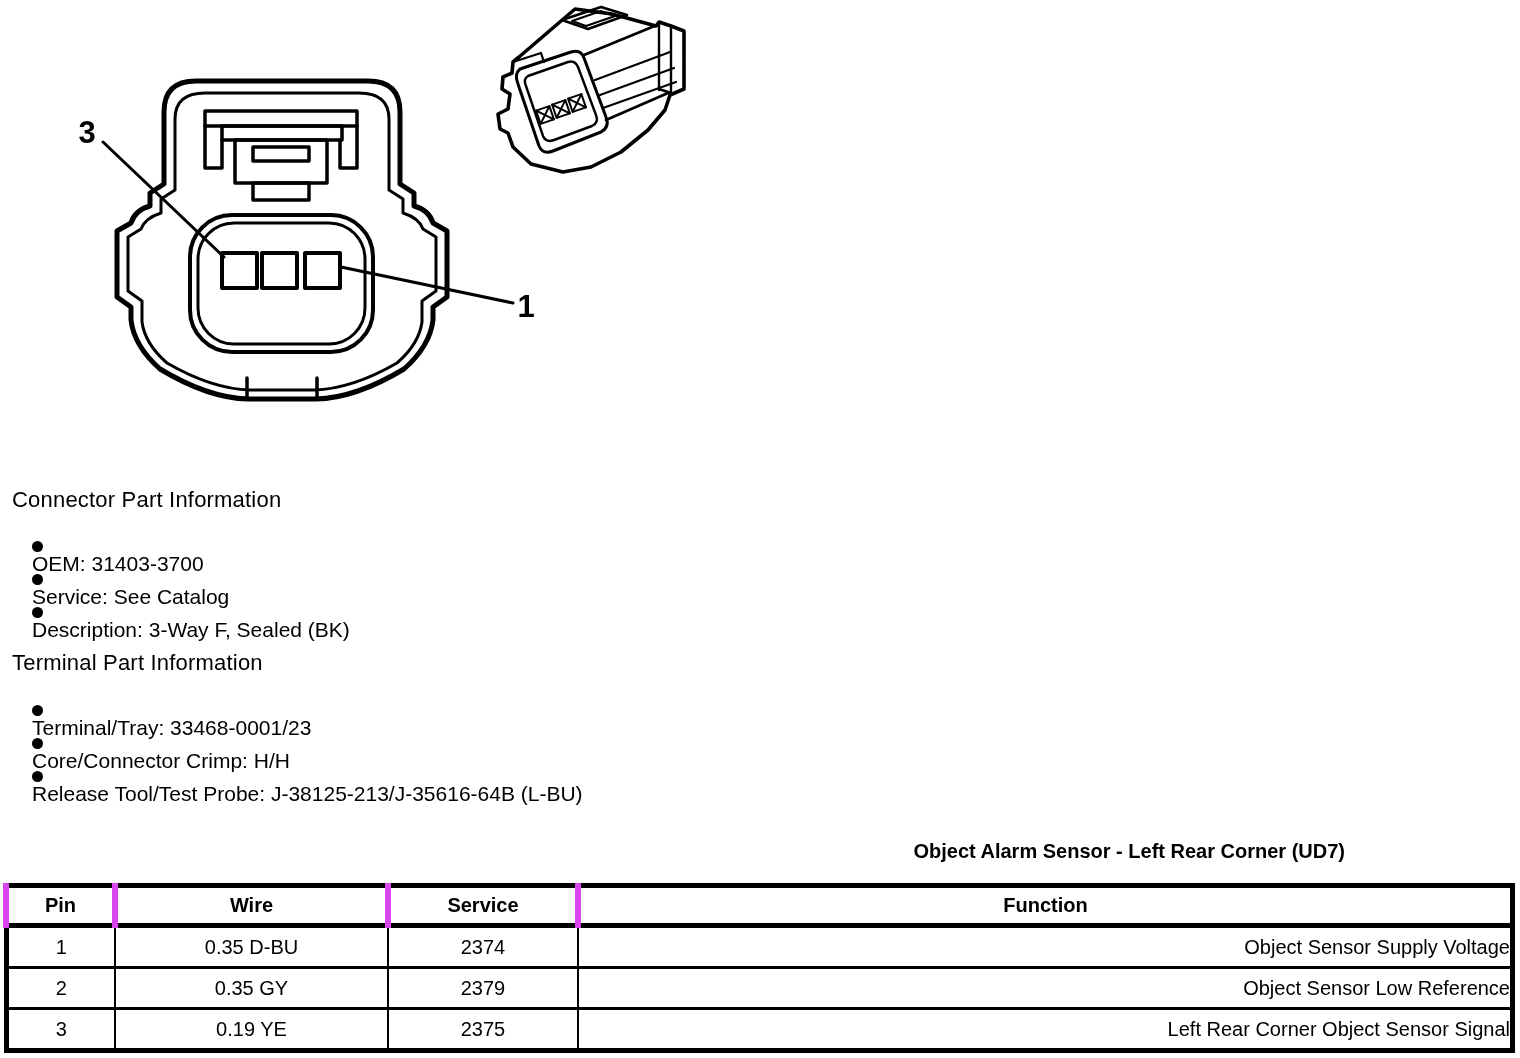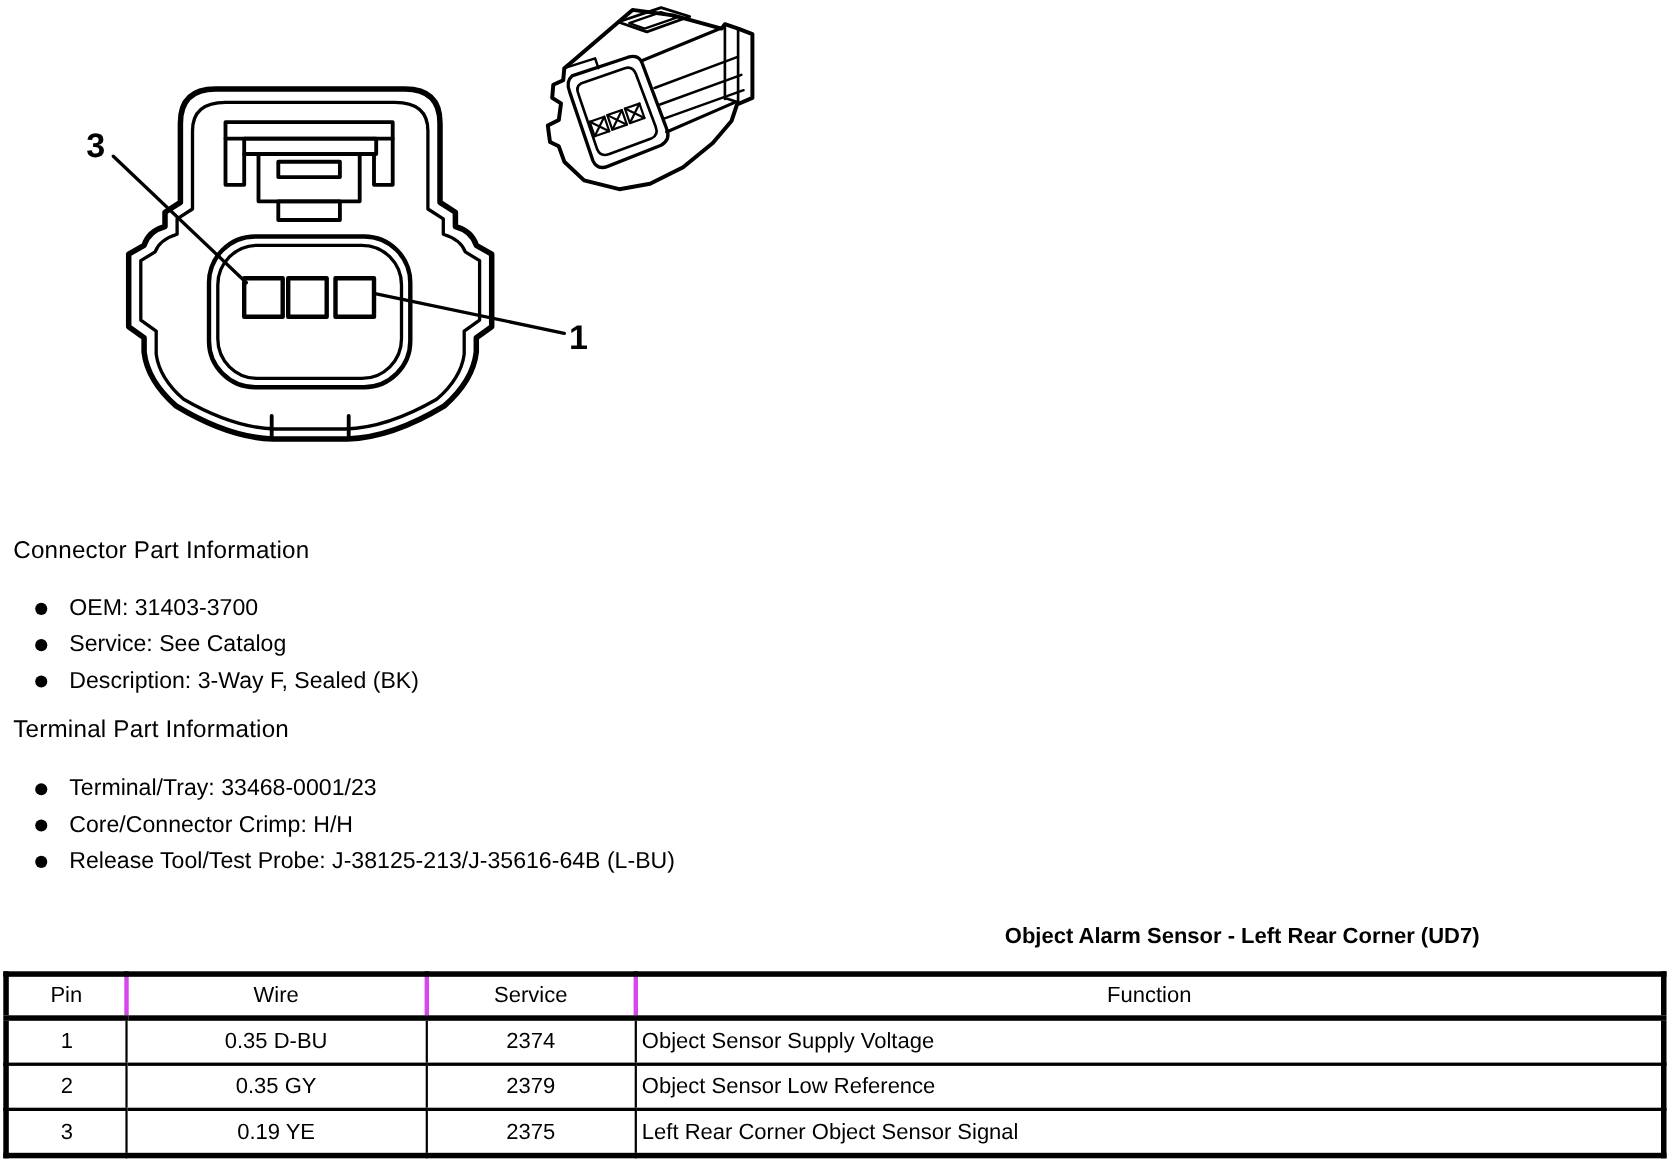--- a/index.html
+++ b/index.html
@@ -10,52 +10,52 @@
     font-family:"Liberation Sans",sans-serif;
     color:#000;
     overflow:hidden;
   }
   .abs{position:absolute;}
   .heading{
     font-size:22px;font-weight:normal;letter-spacing:.2px;
     white-space:nowrap;
   }
   .bullet-row{
-    position:absolute;display:flex;align-items:center;height:24px;white-space:nowrap;
+    position:absolute;display:flex;align-items:flex-start;height:24px;white-space:nowrap;flex-direction:column;
   }
   .bullet-dot{
     width:11px;height:11px;border-radius:50%;background:#000;
     margin-right:20px;flex:0 0 auto;
   }
   .bullet-text{font-size:21px;}
   .table-title{
     position:absolute;left:0;top:840px;width:1345px;
     text-align:right;font-size:20px;font-weight:bold;white-space:nowrap;
   }
   table.pinout{
     position:absolute;left:3px;top:883px;
     border-collapse:collapse;table-layout:fixed;
     width:1512px;
     border:5px solid #000;
     font-size:20px;
   }
   table.pinout th{
-    font-weight:normal;text-align:center;
+    font-weight:bold;text-align:center;
     height:35px;border-bottom:5px solid #000;
-    border-left:4px solid #d946ef;border-right:2px solid #000;
+    border-left:6px solid #d946ef;border-right:2px solid #000;
     padding:0;
   }
   table.pinout td{
     height:38px;text-align:center;vertical-align:middle;
     border:3px solid #000;
     border-left:2px solid #000;border-right:2px solid #000;
     padding:0;
   }
   table.pinout td.fn{
-    text-align:left;padding-left:5px;
+    text-align:right;padding-left:5px;
   }
   svg text{font-family:"Liberation Sans",sans-serif;}
 </style>
 </head>
 <body>
 
 <div id="page">
 
   <svg class="abs" style="left:0;top:0" width="760" height="480" viewBox="0 0 760 480">
     <g fill="none" stroke="#000" stroke-linejoin="round" stroke-linecap="round">

